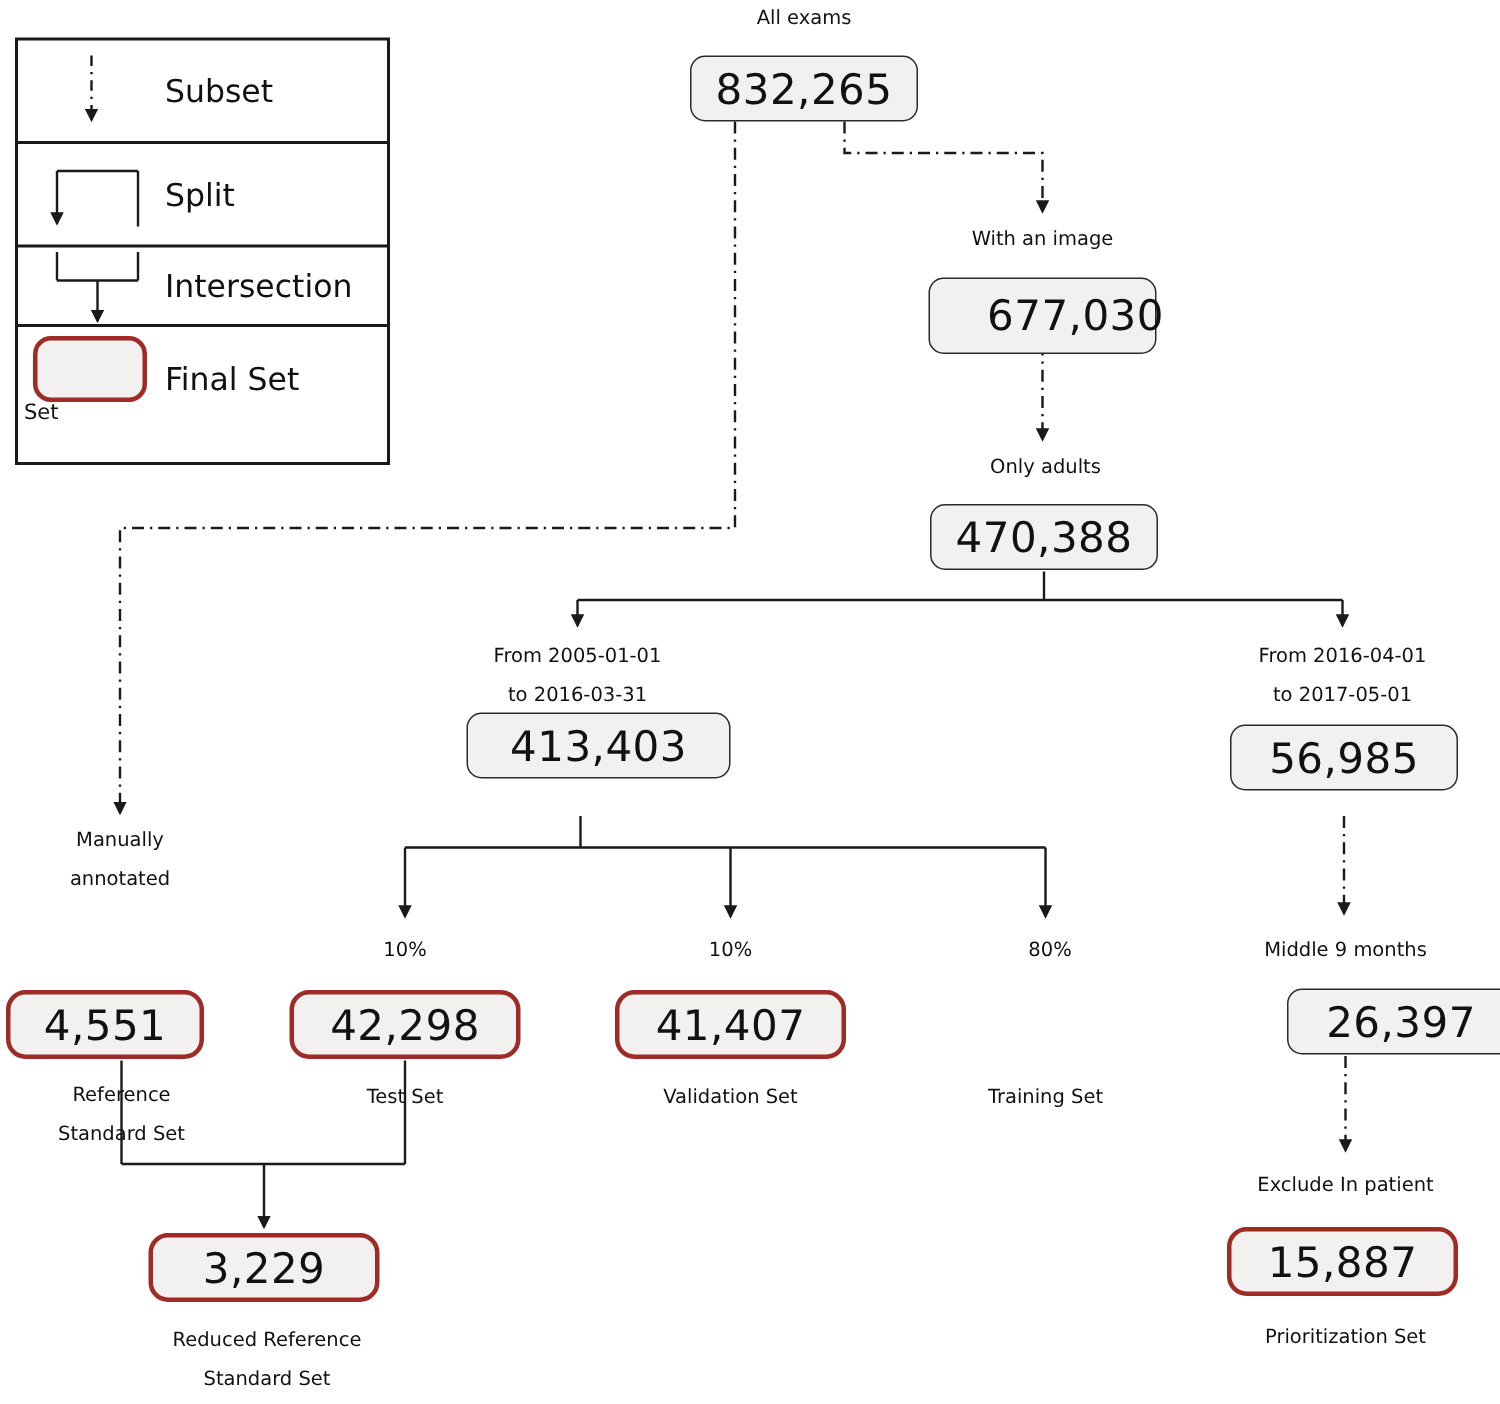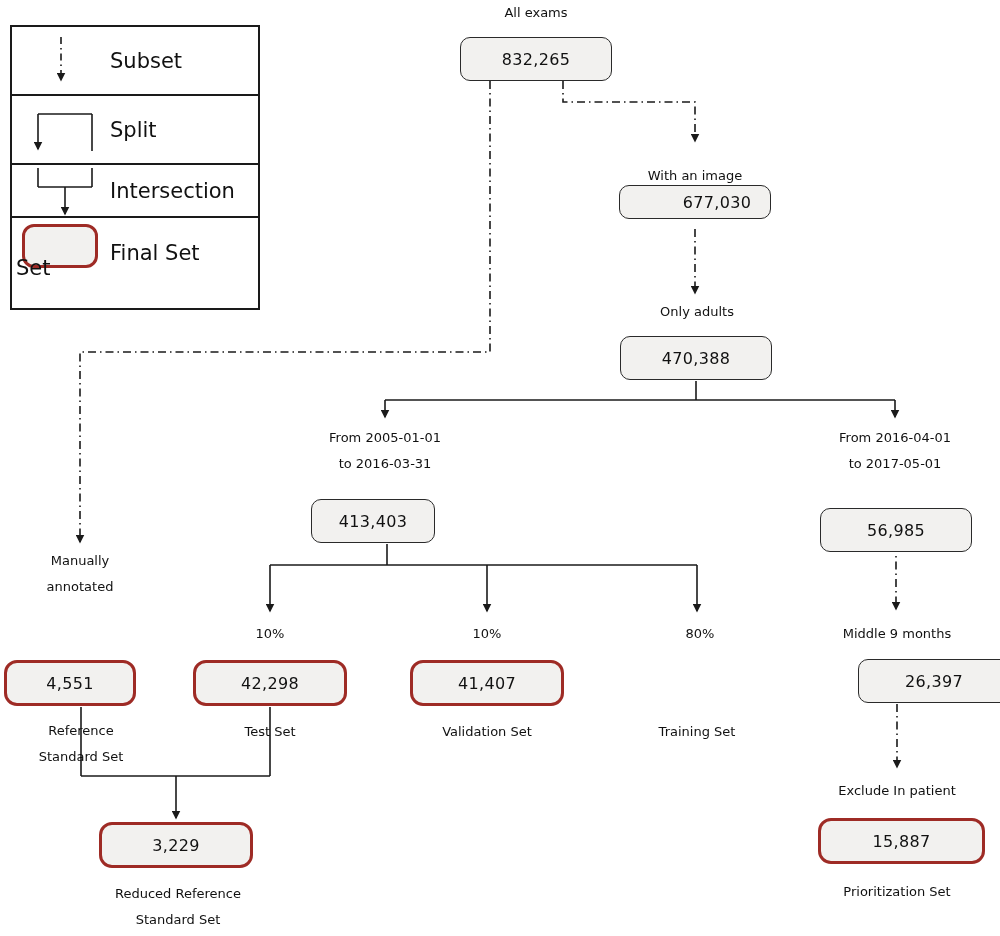--- a/index.html
+++ b/index.html
@@ -16,21 +16,21 @@
   #wires path.dash { stroke-dasharray:8 4 1.5 4; }
   .ah { fill:var(--line-color,#1a1a1a); stroke:none; }
 
   
   .node {
     position:absolute; z-index:3;
     background:var(--box-fill,#f2f1ef);
     border:1.6px solid var(--box-border,#2a2a2a);
     border-radius:10px;
     display:flex; align-items:center; justify-content:center;
-    font-size:16px; letter-spacing:.3px;
+    font-size:28px; letter-spacing:.3px;
   }
   .node.final { border:3.6px solid var(--final-set-border,#9e2b25); border-radius:13px; }
 
   
   .lbl {
     position:absolute; z-index:3;
     transform:translateX(-50%);
     text-align:center; white-space:nowrap;
     font-size:13px; line-height:26px;
   }
@@ -45,21 +45,21 @@
   .lrow.r4 { height:70px; border-bottom:none; }
   .licon { width:98px; display:flex; justify-content:center; align-items:center; }
   .licon svg path.wire { fill:none; stroke:var(--line-color,#1a1a1a); stroke-width:1.6; }
   .licon svg path.dash { stroke-dasharray:7 4 1.5 4; }
   .llabel { font-size:21px; }
   .lfinal {
     position:absolute; left:10px; top:6px; width:76px; height:44px;
     border:3.6px solid var(--final-set-border,#9e2b25); border-radius:12px;
     background:var(--box-fill,#f2f1ef);
   }
-  .lset { position:absolute; left:4px; top:38px; font-size:21px; z-index:4; }
+  .lset { position:absolute; left:4px; top:49px; font-size:14px; z-index:4; }
 </style>
 </head>
 <body>
 
 <div id="page">
 
   <svg id="wires" width="1000" height="936" viewBox="0 0 1000 936">
     <defs>
       <marker id="ah" markerWidth="9" markerHeight="9" refX="7.5" refY="4.5" orient="auto" markerUnits="userSpaceOnUse">
         <path class="ah" d="M0,0 L9,4.5 L0,9 Z"></path>
@@ -140,37 +140,37 @@
         <span class="lfinal"></span>
         <span class="lset">Set</span>
       </span>
       <span class="llabel">Final Set</span>
     </div>
   </div>
 
   <div class="lbl" style="left:536px; top:0px;">All exams</div>
   <div class="node" style="left:460px; top:37px; width:152px; height:44px;">832,265</div>
 
-  <div class="lbl" style="left:695px; top:147px;margin-top:16px;">With an image</div>
-  <div class="node" style="left:619px; top:185px; width:152px; height:34px;padding-left:44px;">677,030</div>
+  <div class="lbl" style="left:695px; top:147px;">With an image</div>
+  <div class="node" style="left:619px; top:185px; width:152px; height:51px;padding-left:44px;">677,030</div>
 
   <div class="lbl" style="left:697px; top:299px;">Only adults</div>
   <div class="node" style="left:620px; top:336px; width:152px; height:44px;">470,388</div>
 
   <div class="lbl" style="left:385px; top:425px;">
     <div>From 2005-01-01</div>
     <div>to 2016-03-31</div>
   </div>
-  <div class="node" style="left:311px; top:499px; width:124px; height:44px;">413,403</div>
+  <div class="node" style="left:311px; top:475px; width:176px; height:44px;">413,403</div>
 
   <div class="lbl" style="left:895px; top:425px;">
     <div>From 2016-04-01</div>
     <div>to 2017-05-01</div>
   </div>
-  <div class="node" style="left:820px; top:508px; width:152px; height:44px;">56,985</div>
+  <div class="node" style="left:820px; top:483px; width:152px; height:44px;">56,985</div>
 
   <div class="lbl" style="left:80px; top:548px;">
     <div>Manually</div>
     <div>annotated</div>
   </div>
   <div class="node final" style="left:4px; top:660px; width:132px; height:46px;">4,551</div>
   <div class="lbl" style="left:81px; top:718px;">
     <div>Reference</div>
     <div>Standard Set</div>
   </div>
@@ -189,16 +189,16 @@
   <div class="node final" style="left:99px; top:822px; width:154px; height:46px;text-align:center;">3,229</div>
   <div class="lbl" style="left:178px; top:881px;">
     <div>Reduced Reference</div>
     <div>Standard Set</div>
   </div>
 
   <div class="lbl" style="left:897px; top:621px;">Middle 9 months</div>
   <div class="node" style="left:821px; top:659px; width:152px; height:44px;margin-left:37px;">26,397</div>
 
   <div class="lbl" style="left:897px; top:778px;">Exclude In patient</div>
-  <div class="node final" style="left:818px; top:818px; width:167px; height:46px;">15,887</div>
+  <div class="node final" style="left:818px; top:818px; width:154px; height:46px;">15,887</div>
   <div class="lbl" style="left:897px; top:879px;">Prioritization Set</div>
 
 </div>
 
 </body></html>

